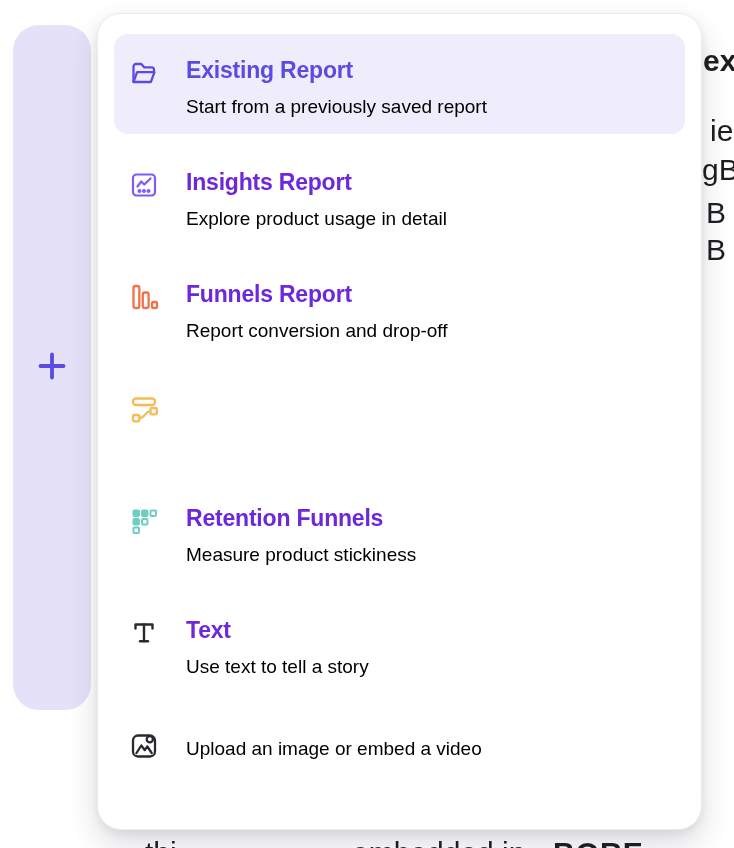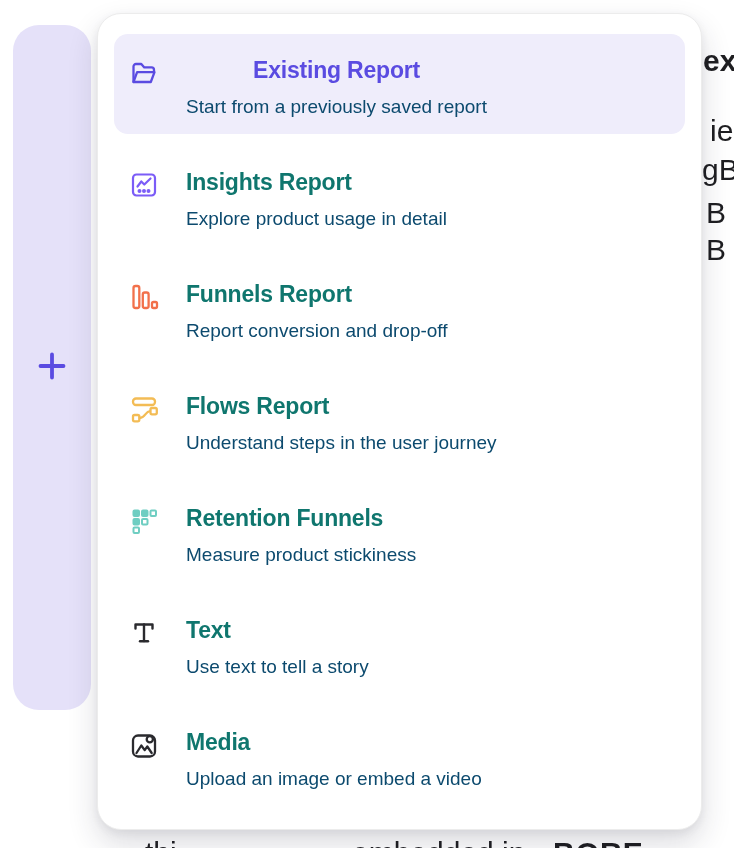--- a/index.html
+++ b/index.html
@@ -48,39 +48,39 @@
 
   .menu-item {
     display: flex;
     align-items: flex-start;
     height: 100px;
     border-radius: 14px;
     padding: 21px 16px 0 15px;
     margin-bottom: 12px;
     cursor: pointer;
   }
-  .menu-item.highlighted { background: #EFEDFB; text-align: center; }
+  .menu-item.highlighted { background: #EFEDFB; }
 
   .icon-wrap { width: 30px; height: 30px; flex: 0 0 30px; margin-top: 3px; }
   .icon-wrap svg { display: block; }
 
   .item-texts { margin-left: 27px; }
   .item-title {
     font-size: 23px;
     font-weight: 700;
     letter-spacing: -0.2px;
     line-height: 30px;
-    color: #0f766e;
+    color: #6d28d9;
   }
   .item-title.purple { color: #5A4BE1; }
   .item-subtitle {
     font-size: 19px;
     line-height: 24px;
     margin-top: 10px;
-    color: #0c4a6e;
+    color: #000000;
     font-weight: 400;
   }
 </style>
 </head>
 <body>
 
 <div>
   <span class="bg-frag frag-right-0">ex</span>
   <span class="bg-frag frag-right-1">ie</span>
   <span class="bg-frag frag-right-2">gB</span>
@@ -146,24 +146,20 @@
 
   <div class="menu-item">
     <span class="icon-wrap">
       <svg width="30" height="30" viewBox="0 0 30 30" fill="none" stroke="#F3BC55" stroke-width="2.3" stroke-linecap="round" stroke-linejoin="round">
         <rect x="4" y="4.5" width="22" height="6.5" rx="3"></rect>
         <rect x="4" y="21" width="6.3" height="6.3" rx="1.5"></rect>
         <rect x="21.5" y="14" width="6.3" height="6.3" rx="1.5"></rect>
         <path d="M10.8 24 c5.5 0 5.5-6.8 10.2-6.8"></path>
       </svg>
     </span>
-    <span class="item-texts">
-      <div class="item-title">Flows Report</div>
-      <div class="item-subtitle">Understand steps in the user journey</div>
-    </span>
   </div>
 
   <div class="menu-item">
     <span class="icon-wrap">
       <svg width="30" height="30" viewBox="0 0 30 30" fill="none" stroke="#6FCEC2" stroke-width="2">
         <rect x="4.5" y="4.5" width="5.5" height="5.5" rx="1" fill="#6FCEC2"></rect>
         <rect x="13" y="4.5" width="5.5" height="5.5" rx="1" fill="#6FCEC2"></rect>
         <rect x="21.5" y="4.5" width="5.5" height="5.5" rx="1"></rect>
         <rect x="4.5" y="13" width="5.5" height="5.5" rx="1" fill="#6FCEC2"></rect>
         <rect x="13" y="13" width="5.5" height="5.5" rx="1"></rect>
@@ -192,18 +188,17 @@
 
   <div class="menu-item">
     <span class="icon-wrap">
       <svg width="30" height="30" viewBox="0 0 30 30" fill="none" stroke="#2A2A2E" stroke-width="2.3" stroke-linecap="round" stroke-linejoin="round">
         <rect x="4" y="5.5" width="22" height="21" rx="5"></rect>
         <path d="M7.5 23 l4.8-7.5 3.4 4.6 2.6-3.6 4.4 6.5"></path>
         <circle cx="20.8" cy="9.2" r="3.1" fill="#ffffff"></circle>
       </svg>
     </span>
     <span class="item-texts">
-      <div class="item-title">Media</div>
       <div class="item-subtitle">Upload an image or embed a video</div>
     </span>
   </div>
 
 </div>
 
 </body></html>

